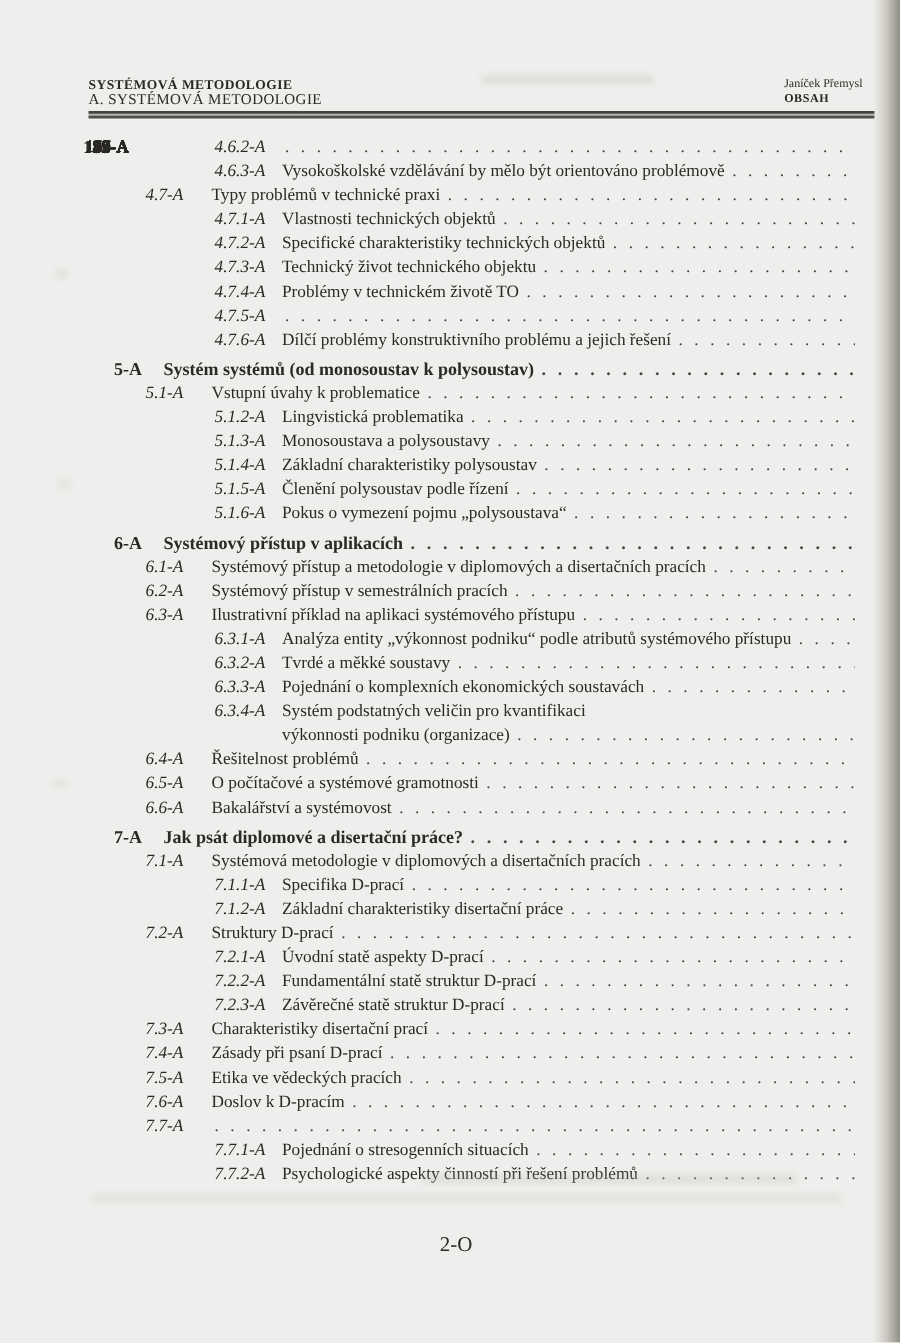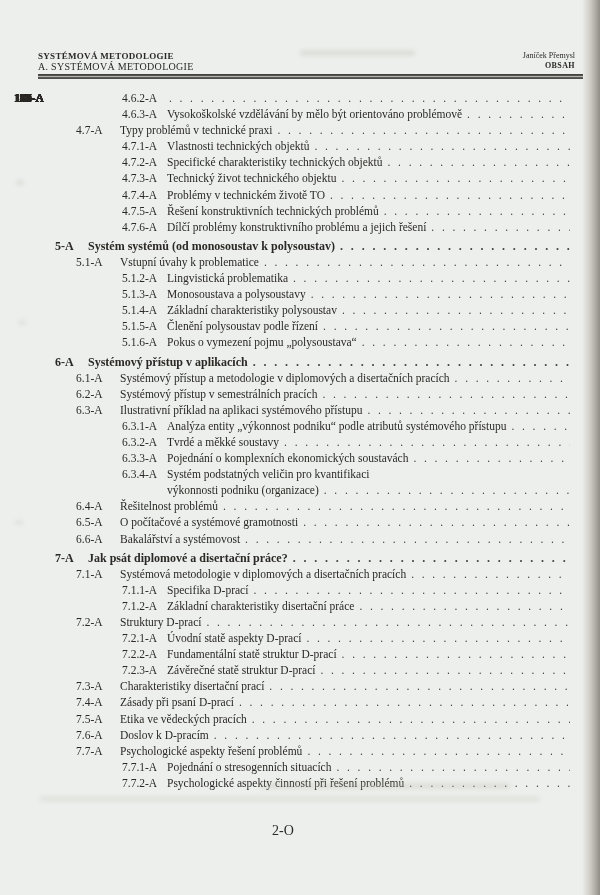--- a/index.html
+++ b/index.html
@@ -4,50 +4,50 @@
 <style>
   html, body { margin: 0; padding: 0; }
   body {
     width: 600px; height: 895px;
     background: #edefec;
     font-family: "Liberation Serif", serif;
     color: #2b2925;
     position: relative;
     overflow: hidden;
   }
-  .page { position: absolute; inset: 0; }
+  .page { position: absolute; inset: 0; margin-left: 21px; }
 
   
   .header { position: absolute; top: 51px; left: 38px; right: 25px; display: flex; justify-content: space-between; align-items: flex-end; }
   .h-title { font-size: 9px; font-weight: bold; letter-spacing: .3px; line-height: 11px; }
   .h-sub   { font-size: 10px; letter-spacing: .3px; line-height: 9px; }
-  .header-right { text-align: right; }
+  .header-right { }
   .h-author { font-size: 8px; line-height: 10px; }
   .h-obsah  { font-size: 8px; font-weight: bold; letter-spacing: .4px; line-height: 10px; }
   .rule { position: absolute; top: 74px; left: 38px; right: 17px; height: 5px;
           background: linear-gradient(to bottom, #45433f 0 28%, #b6b4ae 44% 56%, #504e4a 72% 100%); }
 
   
   .toc { position: absolute; top: 90px; left: 0; right: 25px; }
   .toc-row { display: flex; align-items: baseline; font-size: 11.5px; line-height: 16.1px; white-space: nowrap; }
   .toc-row .num   { flex: none; }
   .toc-row .title { flex: none; padding-right: 3px; }
   .toc-row .dots  { flex: 1 1 auto; overflow: hidden; white-space: nowrap; margin: 0 5px 0 2px; color: #454340; }
   .toc-row .dots::after {
     content: ". . . . . . . . . . . . . . . . . . . . . . . . . . . . . . . . . . . . . . . . . . . . . . . . . . . . . . . . . . . . . . . . . . . . . . . . . . . . . .";
     letter-spacing: 2.4px;
   }
   .toc-row .page  { flex: none; width: 44px; text-align: right; }
 
   .l1 { padding-left: 55px; font-weight: bold; font-size: 12px; margin-top: 3px; }
   .l1 .num { width: 33px; }
   .l2 { padding-left: 76px; }
-  .l2 .num { width: 44px; }
+  .l2 .num { width: 44px; font-style: italic; }
   .l3 { padding-left: 122px; }
-  .l3 .num { width: 45px; }
+  .l3 .num { width: 45px; font-style: italic; }
   .cont { padding-left: 167px; }
 
   
   .footer { position: absolute; top: 823px; left: 0; width: 566px; text-align: center; font-size: 14px; }
 
   
   .right-edge { position: absolute; top: 0; right: 0; width: 18px; height: 895px;
     background: linear-gradient(to right, rgba(190,188,180,0), #cfcdc5 45%, #aaa8a0 78%, #8f8d85); }
   .smudge { position: absolute; background: #b9b9b1; border-radius: 2px; filter: blur(2px); }
   .sm1 { top: 50px; left: 300px; width: 115px; height: 6px; opacity: .30; }
@@ -111,21 +111,20 @@
     <span class="page">67-A</span>
   </div>
       <div class="toc-row l3">
     <span class="num">4.7.4-A</span>
     <span class="title">Problémy v technickém životě TO</span>
     <span class="dots"></span>
     <span class="page">68-A</span>
   </div>
       <div class="toc-row l3">
     <span class="num">4.7.5-A</span>
-    <span class="title">Řešení konstruktivních technických problémů</span>
     <span class="dots"></span>
     <span class="page">71-A</span>
   </div>
       <div class="toc-row l3">
     <span class="num">4.7.6-A</span>
     <span class="title">Dílčí problémy konstruktivního problému a jejich řešení</span>
     <span class="dots"></span>
     <span class="page">72-A</span>
   </div>
       <div class="toc-row l1">
@@ -309,21 +308,20 @@
     <span class="page">141-A</span>
   </div>
       <div class="toc-row l2">
     <span class="num">7.6-A</span>
     <span class="title">Doslov k D-pracím</span>
     <span class="dots"></span>
     <span class="page">143-A</span>
   </div>
       <div class="toc-row l2">
     <span class="num">7.7-A</span>
-    <span class="title">Psychologické aspekty řešení problémů</span>
     <span class="dots"></span>
     <span class="page">145-A</span>
   </div>
       <div class="toc-row l3">
     <span class="num">7.7.1-A</span>
     <span class="title">Pojednání o stresogenních situacích</span>
     <span class="dots"></span>
     <span class="page">145-A</span>
   </div>
       <div class="toc-row l3">

